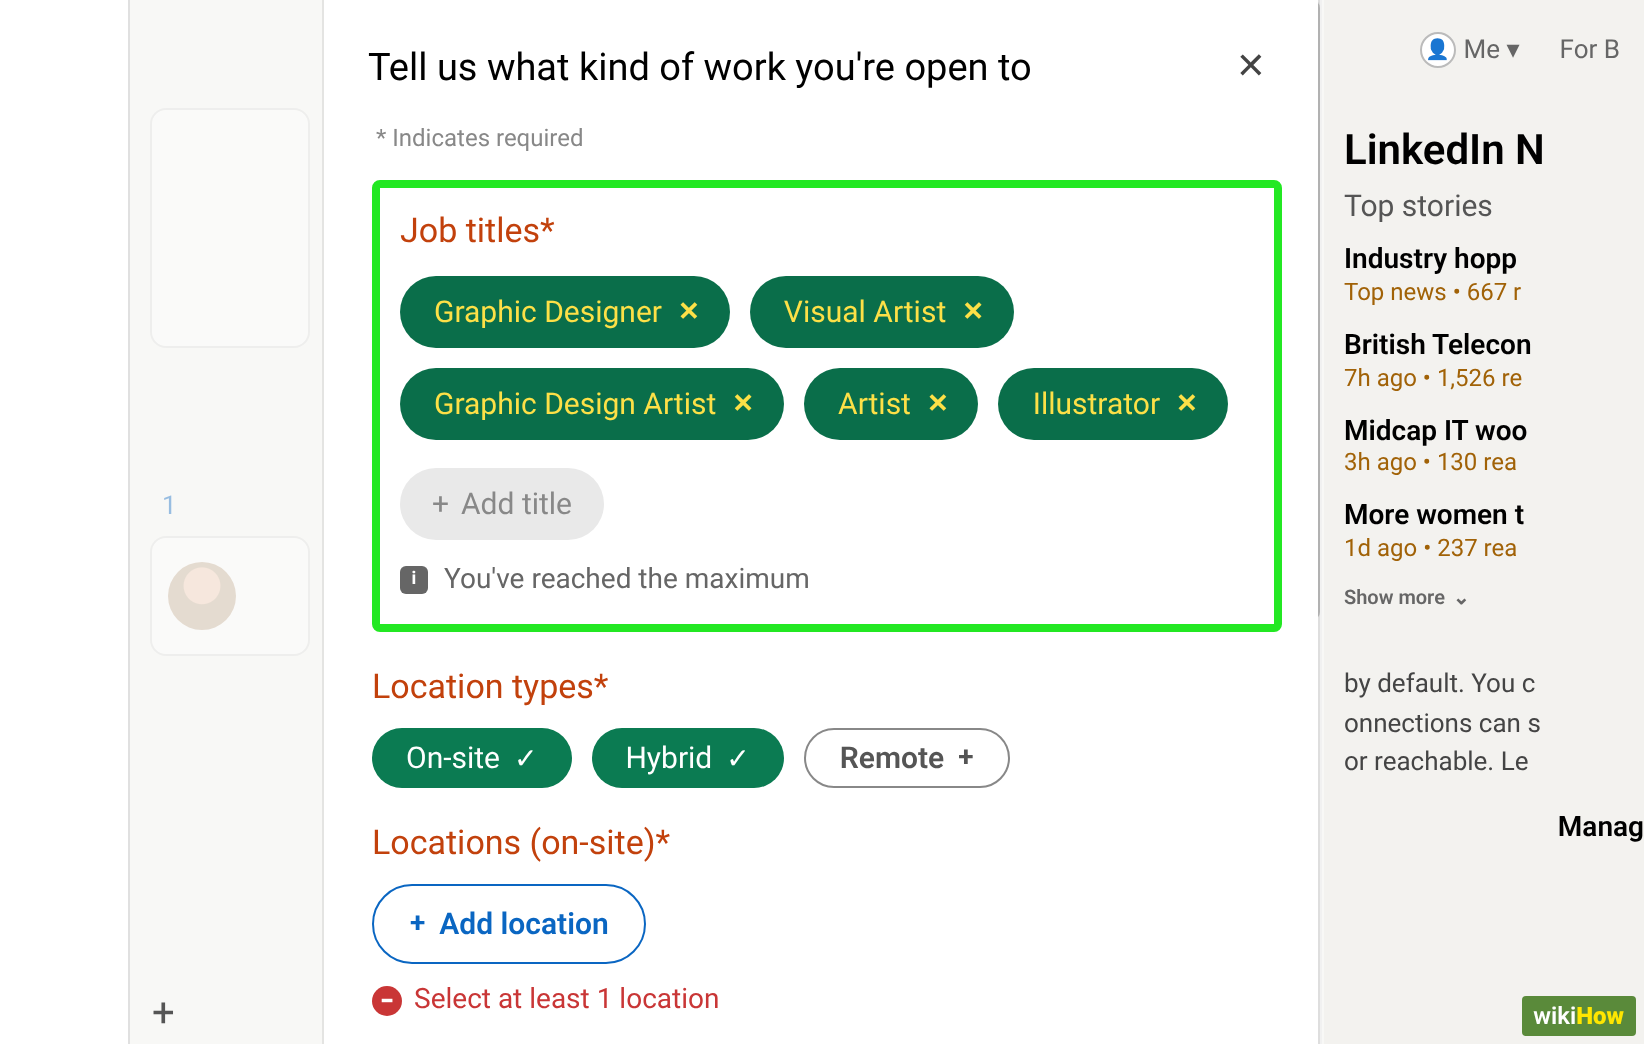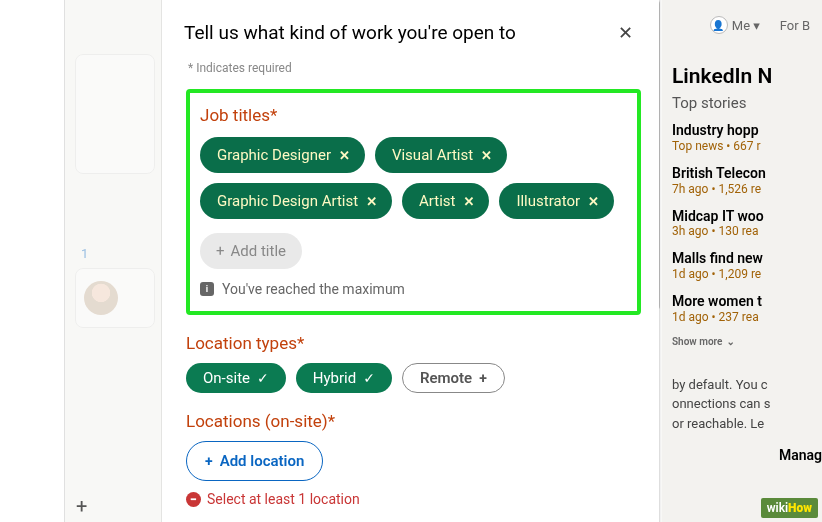--- a/index.html
+++ b/index.html
@@ -22,21 +22,21 @@
 .scrollbar-thumb{width:8px;margin:0 1px;height:310px;background:#c1c1c1;border-radius:4px}
 .modal{position:absolute;left:162px;top:0;width:497px;height:522px;background:#fff;box-shadow:0 0 0 1px rgba(0,0,0,.08);overflow:hidden}
 .modal-hdr{display:flex;align-items:center;justify-content:space-between;padding:18px 22px 12px 22px}
 .modal-title{font-size:19px;font-weight:400;color:#000}
 .close{font-size:18px;color:#444;cursor:pointer;background:none;border:none;font-weight:300;padding:4px}
 .req{font-size:12px;color:#888;padding:2px 22px 14px 26px}
 .highlight{margin:0 18px 14px 24px;border:4px solid #23e823;border-radius:4px;padding:12px 8px 14px 10px}
 .label{font-size:17px;color:#c2410c;margin:0 0 10px 0;padding-left:24px}
 .highlight .label{padding-left:0;margin-bottom:12px}
 .chips{display:flex;flex-wrap:wrap;gap:10px;margin-bottom:14px}
-.chip{background:#0a6e4a;color:#fef9c3;border-radius:22px;padding:9px 15px 9px 17px;font-size:15px;display:flex;align-items:center;gap:8px;cursor:pointer;font-weight:400}
+.chip{background:#0a6e4a;color:#fde047;border-radius:22px;padding:9px 15px 9px 17px;font-size:15px;display:flex;align-items:center;gap:8px;cursor:pointer;font-weight:400}
 .chip.dk{background:#0a6e4a}
 .chip-x{font-size:13px;font-weight:700}
 .add-title{background:#e9e9e9;color:#888;border-radius:22px;padding:9px 16px;font-size:15px;display:inline-flex;align-items:center;gap:6px;font-weight:400}
 .info-row{display:flex;align-items:center;gap:8px;margin-top:12px;font-size:14px;color:#666}
 .info-ic{width:14px;height:14px;background:#666;border-radius:3px;display:flex;align-items:center;justify-content:center;color:#fff;font-size:9px;font-weight:700}
 .section{padding:4px 24px 14px 24px}
 .pill-row{display:flex;gap:10px;margin-top:0}
 .pill{border-radius:22px;padding:5px 17px;font-size:15px;display:flex;align-items:center;gap:7px;cursor:pointer}
 .pill.sel{background:#0b7b52;color:#fff}
 .pill.out{background:#fff;border:1px solid #888;color:#555;font-weight:600}
@@ -68,24 +68,20 @@
         <div class="news-title">Industry hopp</div>
         <div class="news-meta">Top news • 667 r</div>
       </div>
     <div class="news-item">
         <div class="news-title">British Telecon</div>
         <div class="news-meta">7h ago • 1,526 re</div>
       </div>
     <div class="news-item">
         <div class="news-title">Midcap IT woo</div>
         <div class="news-meta">3h ago • 130 rea</div>
-      </div>
-    <div class="news-item">
-        <div class="news-title">Malls find new</div>
-        <div class="news-meta">1d ago • 1,209 re</div>
       </div>
     <div class="news-item">
         <div class="news-title">More women t</div>
         <div class="news-meta">1d ago • 237 rea</div>
       </div>
     <div class="show-more">
         <span>Show more</span>
         <span>⌄</span>
       </div>
     <div class="promo">

